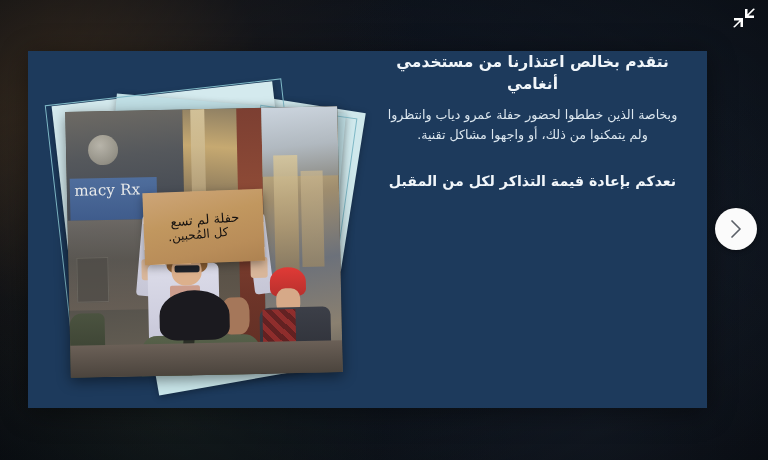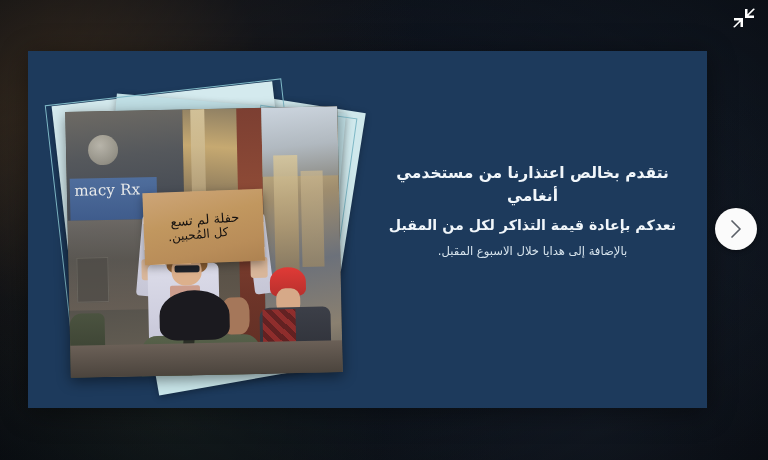--- a/index.html
+++ b/index.html
@@ -332,21 +332,21 @@
     width: 349px;
     height: 357px;
     padding: 0 20px;
     box-sizing: border-box;
     direction: rtl;
     text-align: center;
     color: #eef4f8;
     display: flex;
     flex-direction: column;
     align-items: center;
-    justify-content: center;
+    justify-content: flex-start;
   }
   .headline-1 {
     font-size: 15.5px;
     font-weight: bold;
     line-height: 1.45;
     color: #f1f6fa;
     margin: 0 0 9px 0;
     letter-spacing: 0.1px;
   }
   .body-1 {
@@ -456,18 +456,18 @@
       <div class="ph-layer ph-fg-shoulders"></div>
       <div class="ph-layer ph-fg-strap"></div>
       <div class="ph-layer ph-fg-face"></div>
       <div class="ph-layer ph-fg-beanie"></div>
       <div class="ph-layer ph-ground"></div>
     </div>
   </div>
 
   <div class="text-col">
     <h1 class="headline-1">نتقدم بخالص اعتذارنا من مستخدمي أنغامي</h1>
+    <p class="body-1">وبخاصة الذين خططوا لحضور حفلة عمرو دياب وانتظروا ولم يتمكنوا من ذلك، أو واجهوا مشاكل تقنية.</p>
     <h2 class="headline-2">نعدكم بإعادة قيمة التذاكر لكل من المقبل</h2>
-    <p class="body-2">بالإضافة إلى هدايا خلال الاسبوع المقبل.</p>
 
   </div>
 
 </div>
 
 </body></html>

